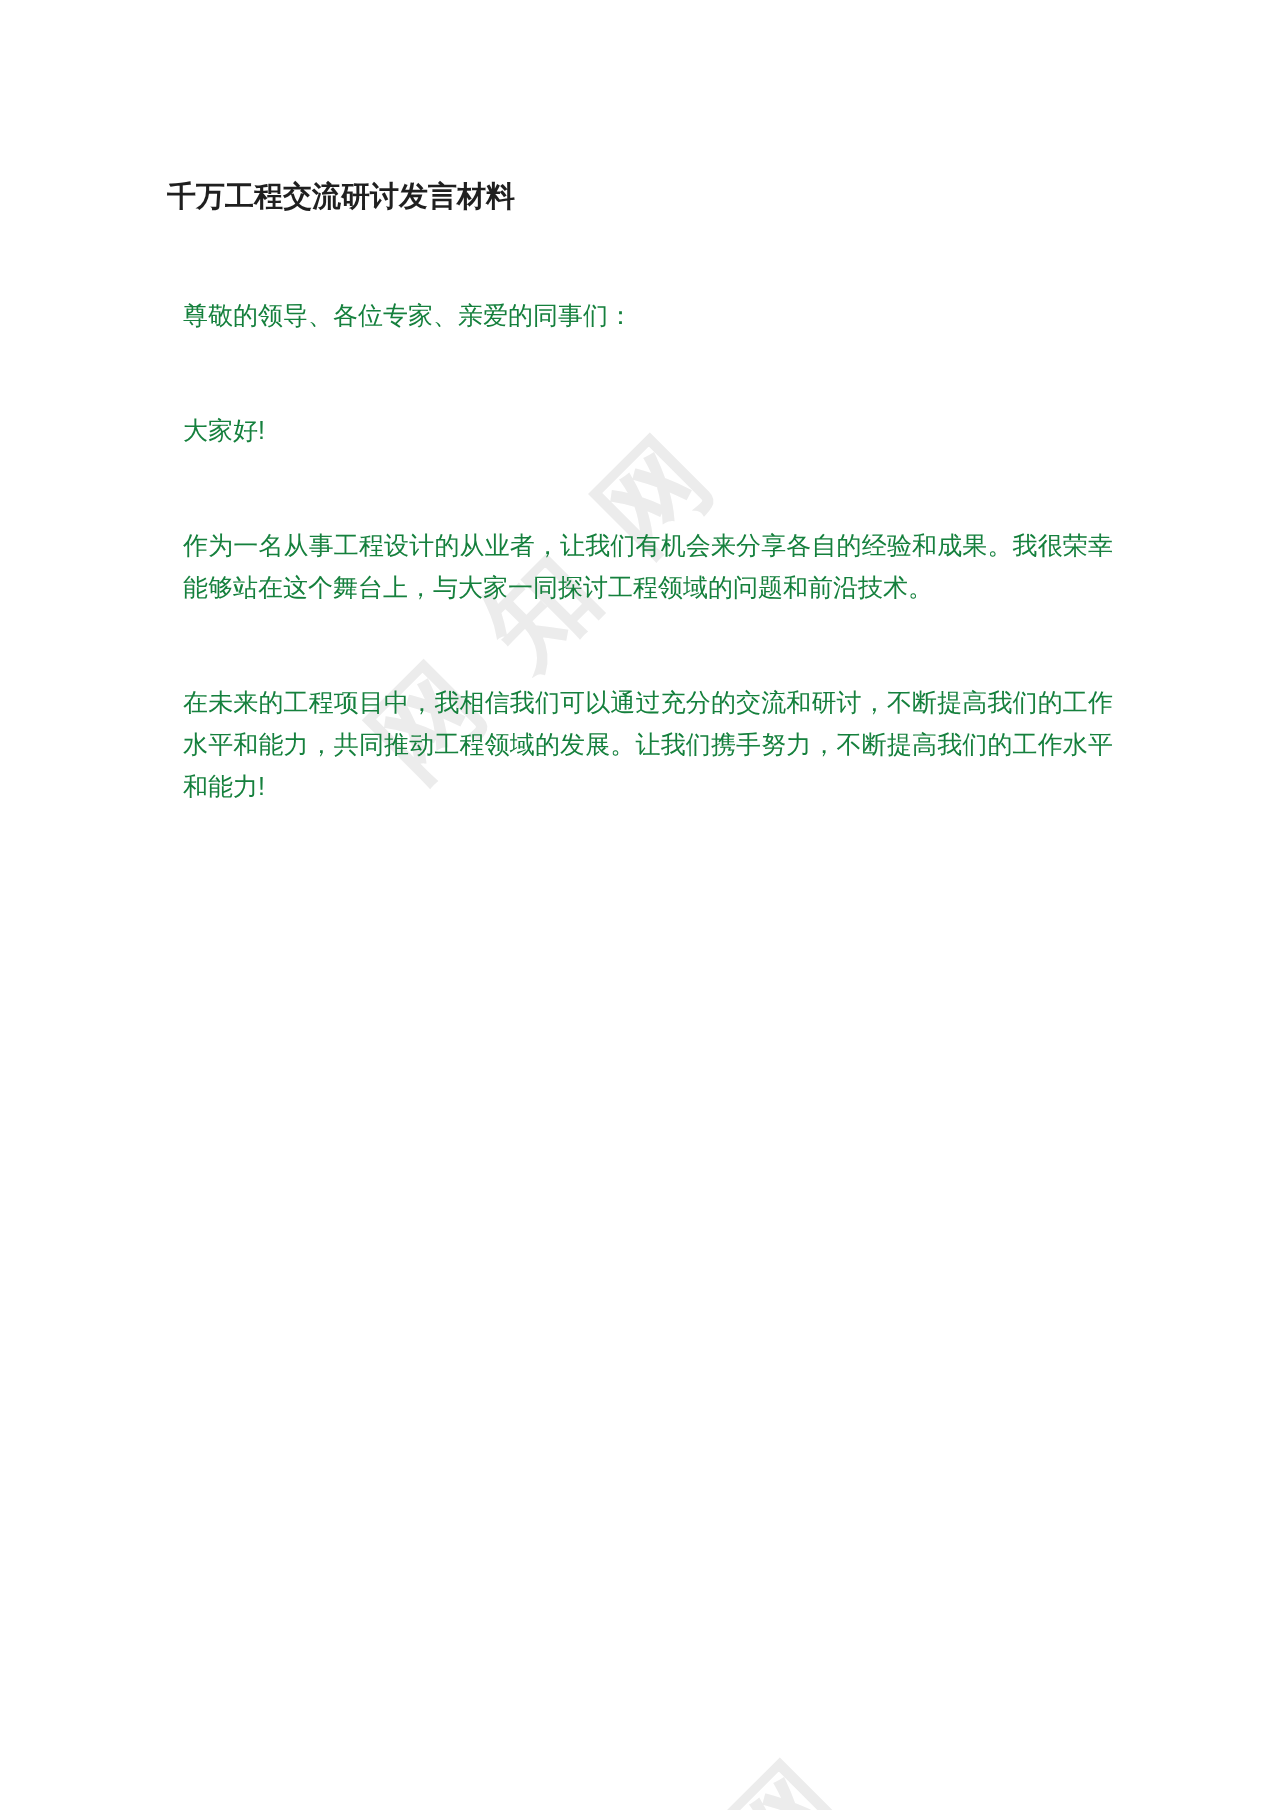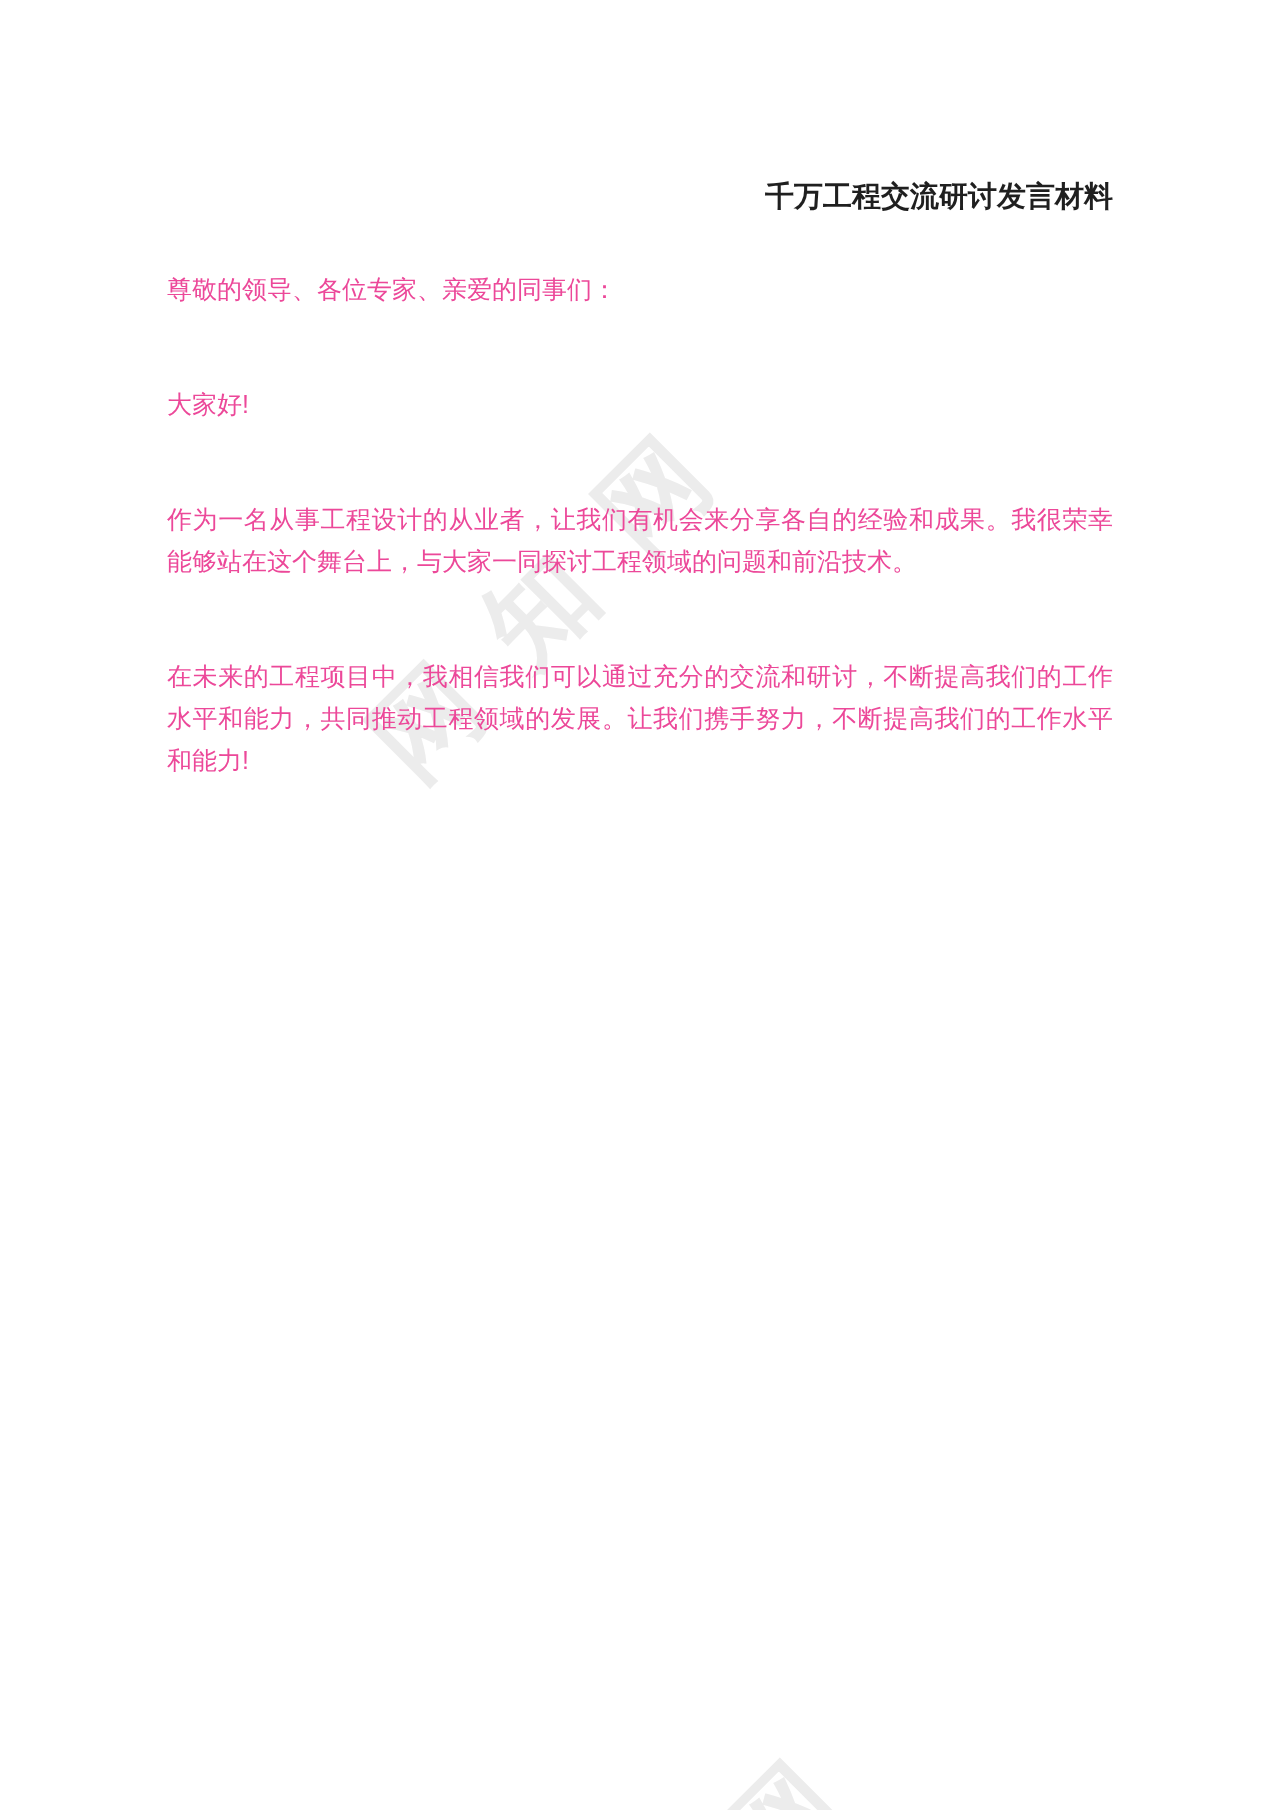--- a/index.html
+++ b/index.html
@@ -15,36 +15,36 @@
     background: #ffffff;
     overflow: hidden;
     box-sizing: border-box;
     padding: 174px 167px 0 167px;
     font-family: "Liberation Sans", "DejaVu Sans", sans-serif;
     color: #1f1f1f;
   }
   .doc-title {
     position: relative;
     z-index: 2;
-    margin: 0 0 50px 0;
+    margin: 0 0 76px 0;
     font-size: 29px;
     line-height: 44px;
     font-weight: bold;
-    text-align: right;
+    text-align: left;
     color: #1f1f1f;
   }
   .doc-paragraph {
     position: relative;
     z-index: 2;
-    margin: 0 0 73px 0;
+    margin: 0 0 73px 16px;
     font-size: 25px;
     line-height: 42px;
     text-align: justify;
     word-break: break-all;
-    color: #ec4899;
+    color: #15803d;
   }
   .watermark {
     position: absolute;
     z-index: 1;
     display: flex;
     align-items: center;
     justify-content: center;
     width: 480px;
     height: 480px;
     pointer-events: none;

